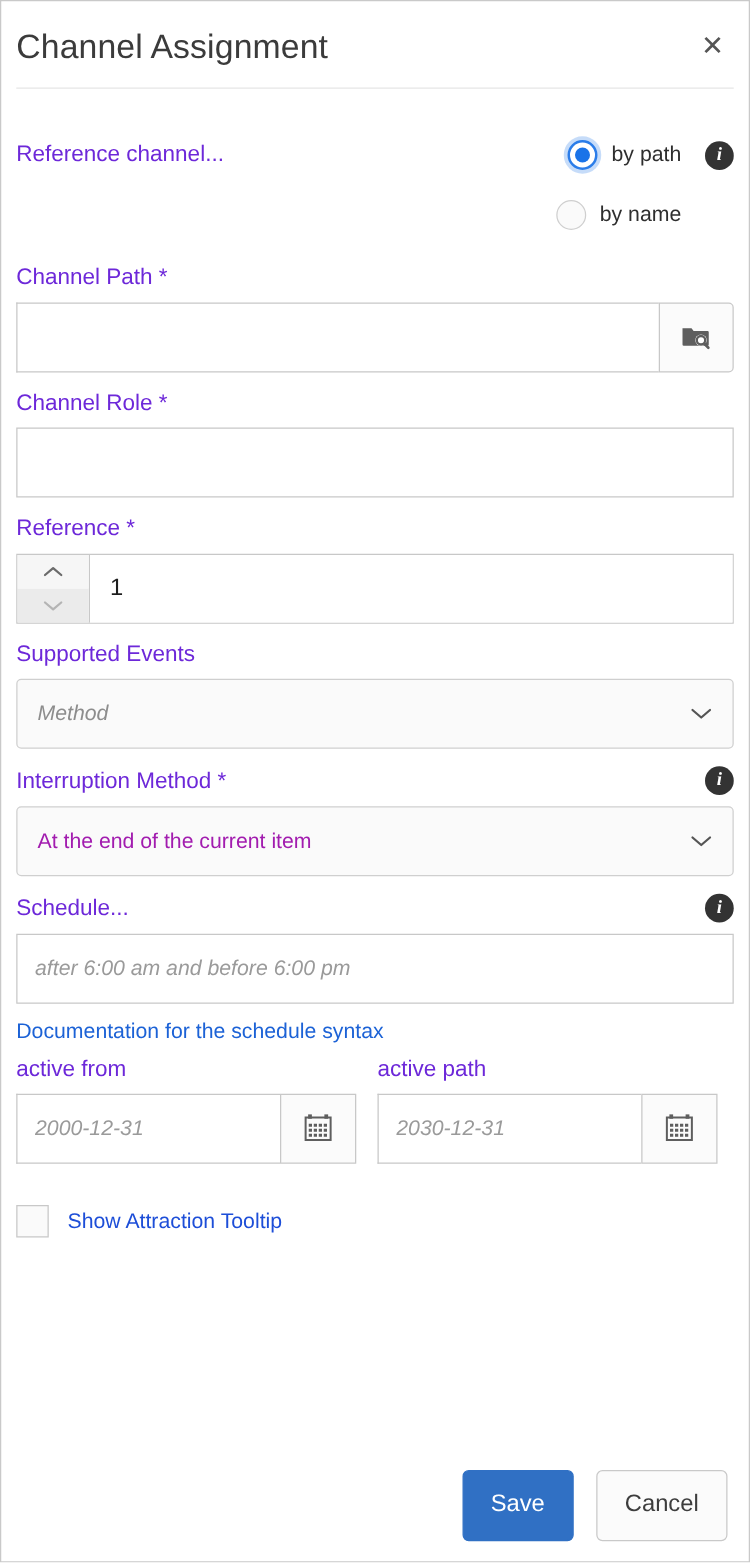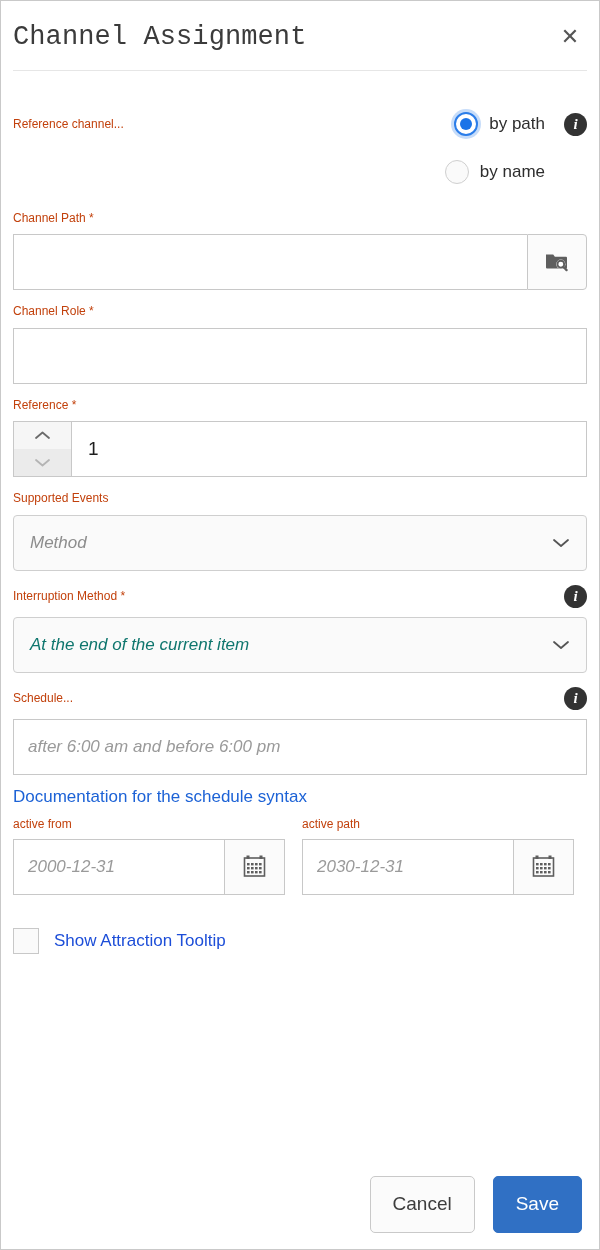--- a/index.html
+++ b/index.html
@@ -28,21 +28,20 @@
     display: flex;
     align-items: center;
   }
   .dlg-title {
     font-size: 27px;
     font-weight: 300;
     color: #3b3b3b;
     letter-spacing: 0.1px;
     line-height: 1;
     padding-top: 4px;
-    font-family: Liberation Mono, monospace;
   }
   .close-btn {
     position: absolute;
     right: 13px;
     top: 20px;
     width: 32px;
     height: 32px;
     display: flex;
     align-items: center;
     justify-content: center;
@@ -60,22 +59,22 @@
     background: #e6e6e6;
     margin: 0 12px;
   }
 
   
   .dlg-body {
     padding: 0 12px;
   }
 
   .field-label {
-    font-size: 12px;
-    color: #c2410c;
+    font-size: 18px;
+    color: #6d28d9;
     line-height: 1.2;
     font-weight: 400;
   }
 
   
   .ref-row {
     display: flex;
     align-items: center;
     margin-top: 38px;
     height: 30px;
@@ -231,21 +230,21 @@
     width: 100%;
     height: 56px;
     border: 1px solid #cfcfcf;
     border-radius: 4px;
     background: #fafafa;
     display: flex;
     align-items: center;
     padding: 0 16px;
     cursor: pointer;
   }
-  .sel-text { font-size: 17px; color: #0f766e; font-style: italic; }
+  .sel-text { font-size: 17px; color: #a21caf; }
   .sel-text.placeholder { color: #8d8d8d; font-style: italic; }
   .sel-caret {
     position: absolute;
     right: 16px;
     top: 50%;
     transform: translateY(-50%);
     display: flex;
   }
 
   
@@ -515,17 +514,17 @@
     </div>
 
     <div class="cbx-row">
       <span class="cbx"></span>
       <span class="cbx-label">Show Attraction Tooltip</span>
     </div>
 
   </div>
 
   <div class="dlg-footer">
+    <button class="btn btn-save">Save</button>
     <button class="btn btn-cancel">Cancel</button>
-    <button class="btn btn-save">Save</button>
   </div>
 
 </div>
 
 </body></html>

